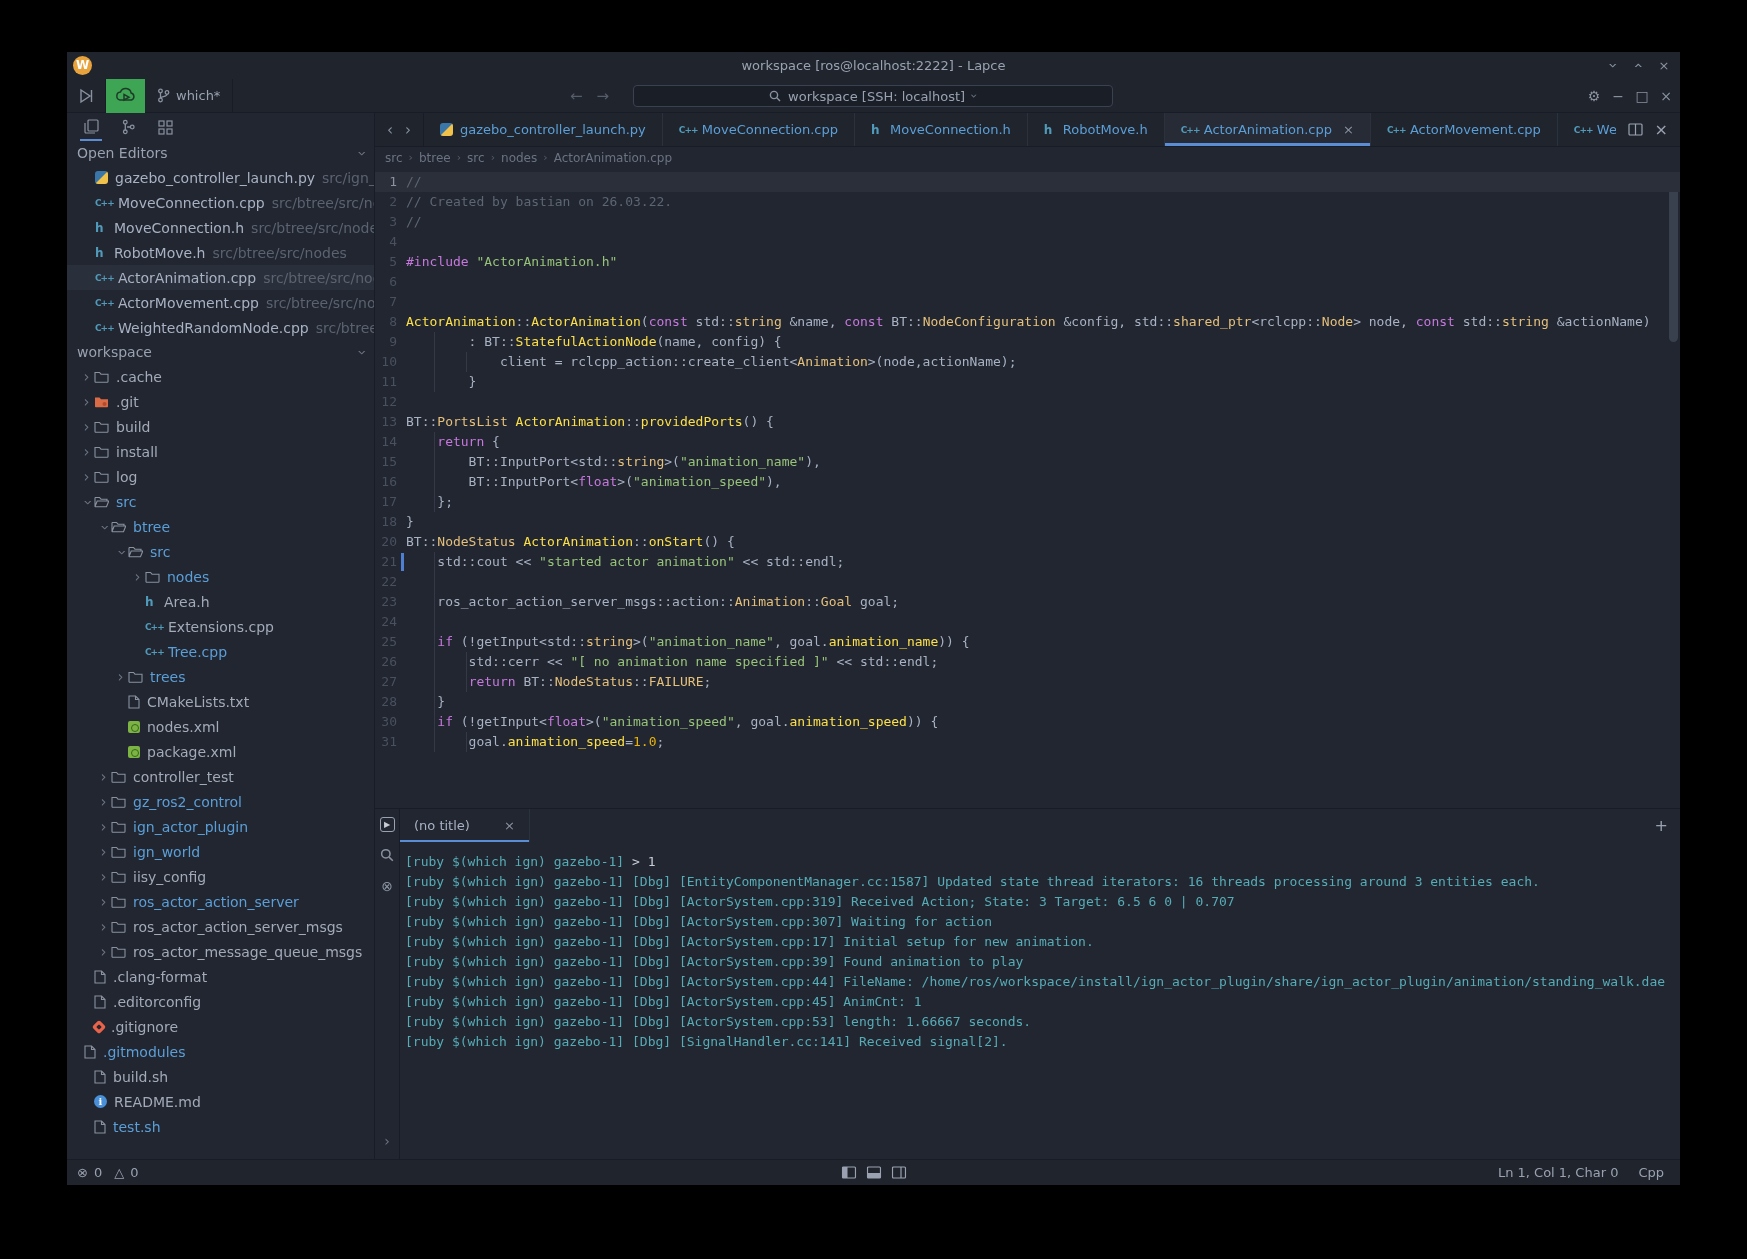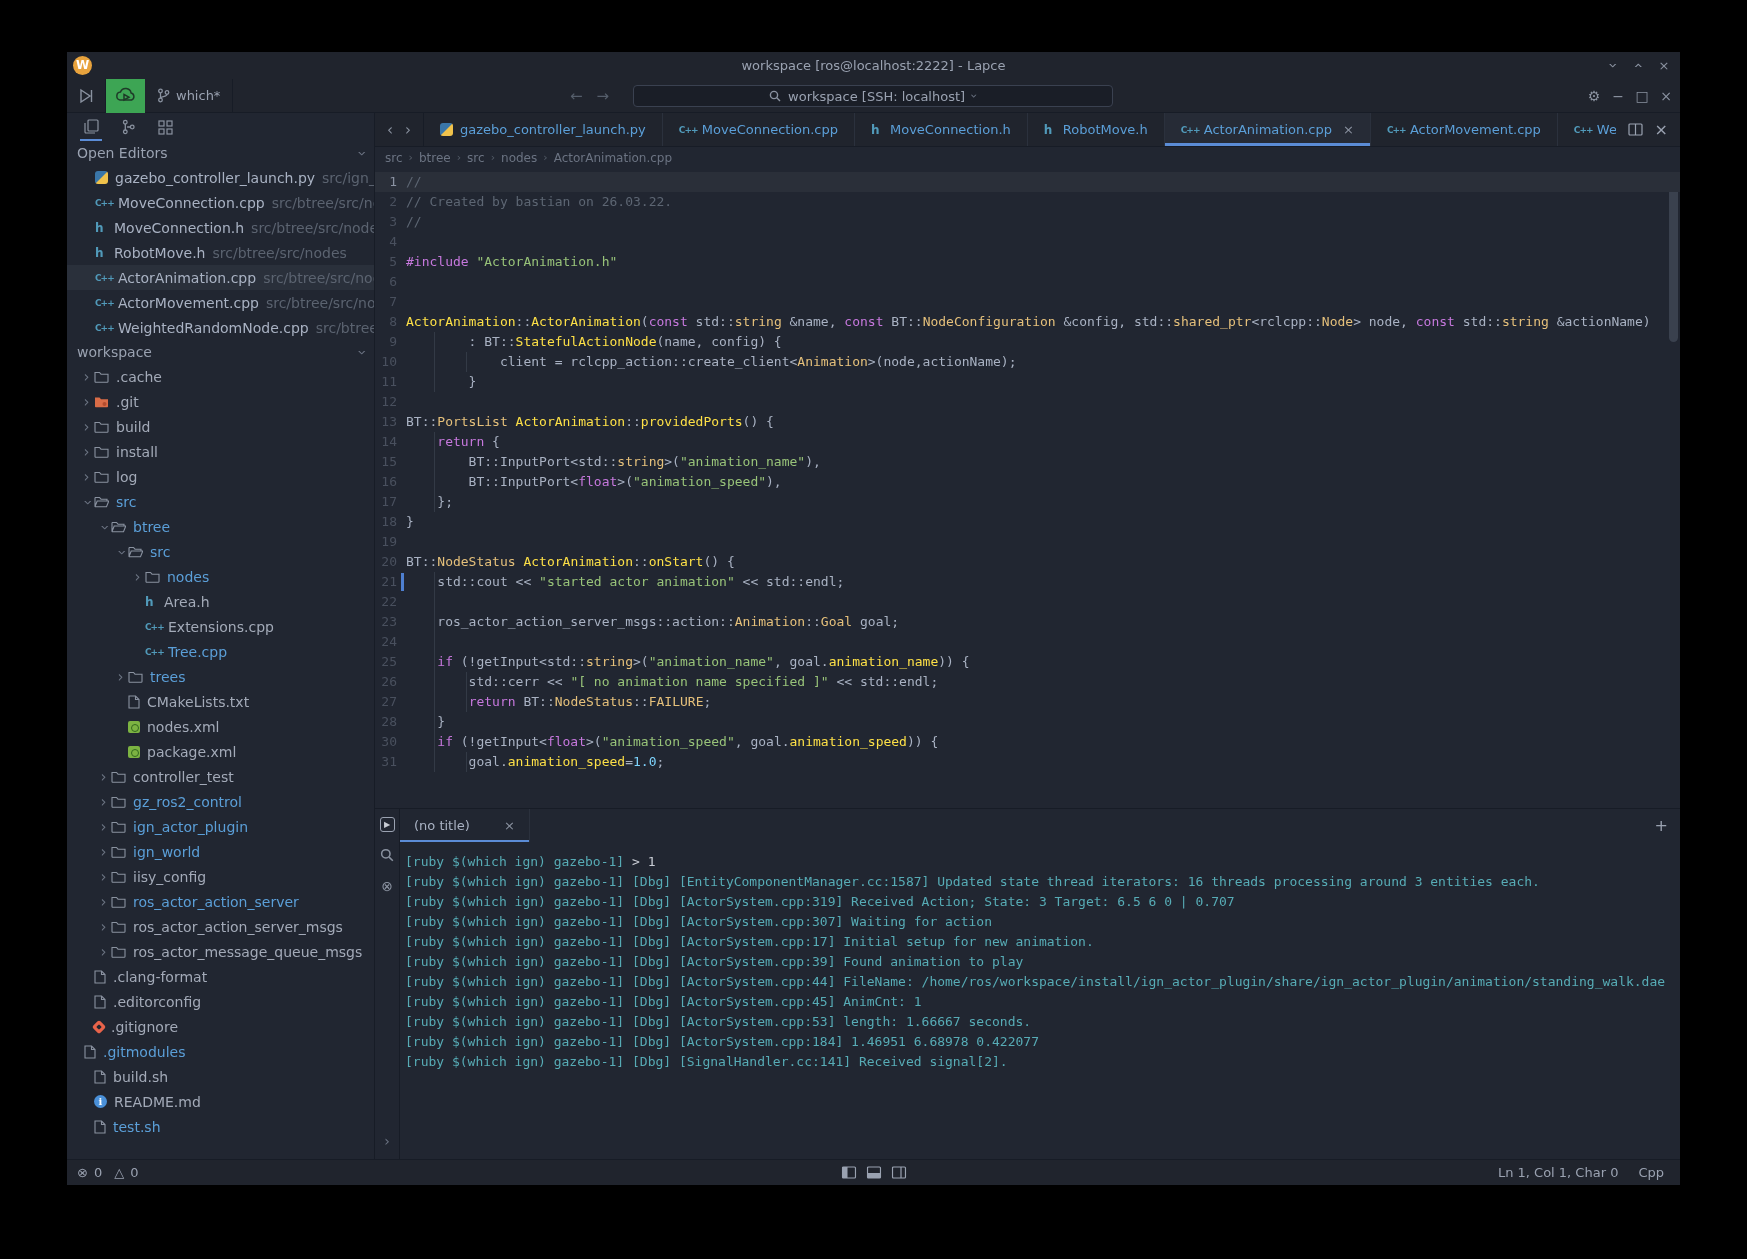--- a/index.html
+++ b/index.html
@@ -112,21 +112,21 @@
   .cl.cur { background:#2a2f39; }
   .cl-num { width:22px; text-align:right; color:#49505e; flex:none; line-height:20px; }
   .cl.cur .cl-num { color:#8a92a2; }
   .cl-bar { width:9px; flex:none; position:relative; }
   .cl-bar .modbar { position:absolute; left:4px; top:1px; width:3px; height:18px;
     background:#4e7fd0; }
   .cl-text { position:relative; flex:1; white-space:pre; line-height:20px; color:#a9b2c3; }
   .cl-text .gd { position:absolute; top:0; bottom:0; width:1px; background:#333a46; }
   .cm { color:#5d6673; } .kw { color:#c678dd; } .ty { color:#e5c07b; }
   .fn { color:#fde047; } .str { color:#98c379; } .tx { color:#a9b2c3; }
-  .num { color:#7dd3fc; }
+  .num { color:#eab308; }
   .scroll-thumb { position:absolute; right:2px; top:4px; width:9px; height:170px;
     background:#3a414e; border-radius:5px; }
 
   
   .terminal { flex:1; display:flex; border-top:1px solid #171c26; min-height:0;
     background:#212631; }
   .term-rail { width:25px; flex:none; display:flex; flex-direction:column; align-items:center;
     padding-top:8px; gap:16px; color:#8a92a0; border-right:1px solid #171c26; }
   .rail-term { width:15px; height:15px; border:1px solid #9aa2b1; border-radius:3px;
     font-size:8px; display:flex; align-items:center; justify-content:center; color:#c8ccd4; }
@@ -731,25 +731,20 @@
               <span class="cl-num">17</span>
               <span class="cl-bar"></span>
               <span class="cl-text"><span class="gd" style="left: calc(4ch - 3px);"></span><span class="tx">    };</span></span>
             </div>
             <div class="cl">
               <span class="cl-num">18</span>
               <span class="cl-bar"></span>
               <span class="cl-text"><span class="tx">}</span></span>
             </div>
             <div class="cl">
-              <span class="cl-num">19</span>
-              <span class="cl-bar"></span>
-              <span class="cl-text"></span>
-            </div>
-            <div class="cl">
               <span class="cl-num">20</span>
               <span class="cl-bar"></span>
               <span class="cl-text"><span class="tx">BT::</span><span class="ty">NodeStatus</span><span class="tx"> </span><span class="fn">ActorAnimation</span><span class="tx">::</span><span class="fn">onStart</span><span class="tx">() {</span></span>
             </div>
             <div class="cl">
               <span class="cl-num">21</span>
               <span class="cl-bar">
                 <span class="modbar"></span>
               </span>
               <span class="cl-text"><span class="gd" style="left: calc(4ch - 3px);"></span><span class="tx">    std::cout &lt;&lt; </span><span class="str">"started actor animation"</span><span class="tx"> &lt;&lt; std::endl;</span></span>
@@ -822,21 +817,20 @@
             <div class="term-out" id="term-out">
                 <div class="tl"><span class="t">[ruby $(which ign) gazebo-1] </span><span class="w">&gt; 1</span></div>
                 <div class="tl"><span class="t">[ruby $(which ign) gazebo-1] [Dbg] [EntityComponentManager.cc:1587] Updated state thread iterators: 16 threads processing around 3 entities each.</span></div>
                 <div class="tl"><span class="t">[ruby $(which ign) gazebo-1] [Dbg] [ActorSystem.cpp:319] Received Action; State: 3 Target: 6.5 6 0 | 0.707</span></div>
                 <div class="tl"><span class="t">[ruby $(which ign) gazebo-1] [Dbg] [ActorSystem.cpp:307] Waiting for action</span></div>
                 <div class="tl"><span class="t">[ruby $(which ign) gazebo-1] [Dbg] [ActorSystem.cpp:17] Initial setup for new animation.</span></div>
                 <div class="tl"><span class="t">[ruby $(which ign) gazebo-1] [Dbg] [ActorSystem.cpp:39] Found animation to play</span></div>
                 <div class="tl"><span class="t">[ruby $(which ign) gazebo-1] [Dbg] [ActorSystem.cpp:44] FileName: /home/ros/workspace/install/ign_actor_plugin/share/ign_actor_plugin/animation/standing_walk.dae</span></div>
                 <div class="tl"><span class="t">[ruby $(which ign) gazebo-1] [Dbg] [ActorSystem.cpp:45] AnimCnt: 1</span></div>
                 <div class="tl"><span class="t">[ruby $(which ign) gazebo-1] [Dbg] [ActorSystem.cpp:53] length: 1.66667 seconds.</span></div>
-                <div class="tl"><span class="t">[ruby $(which ign) gazebo-1] [Dbg] [ActorSystem.cpp:184] 1.46951 6.68978 0.422077</span></div>
                 <div class="tl"><span class="t">[ruby $(which ign) gazebo-1] [Dbg] [SignalHandler.cc:141] Received signal[2].</span></div>
               </div>
           </div>
         </div>
       </div>
     </div>
 
     <div class="statusbar">
       <div class="sb-left">
         <span>⊗</span>

